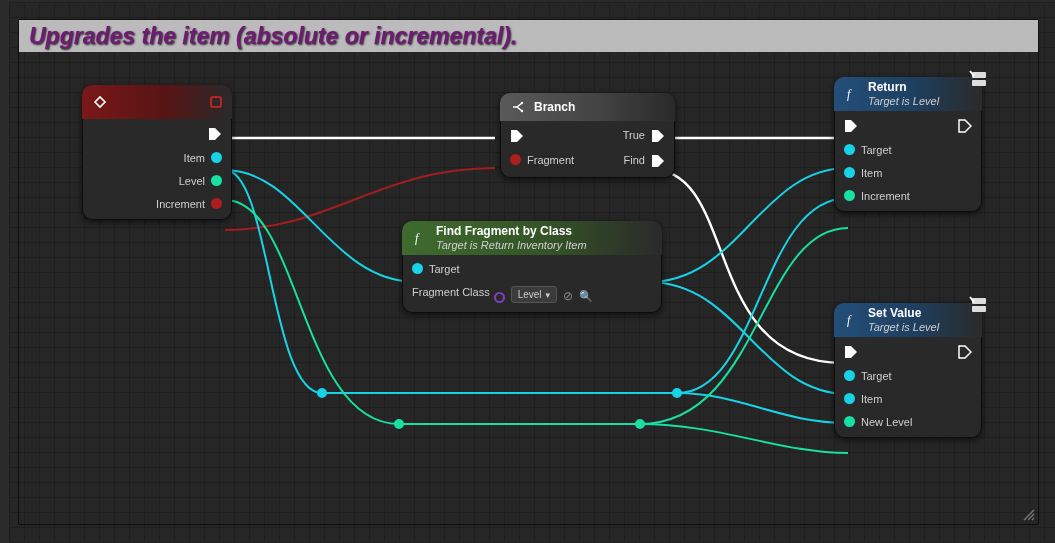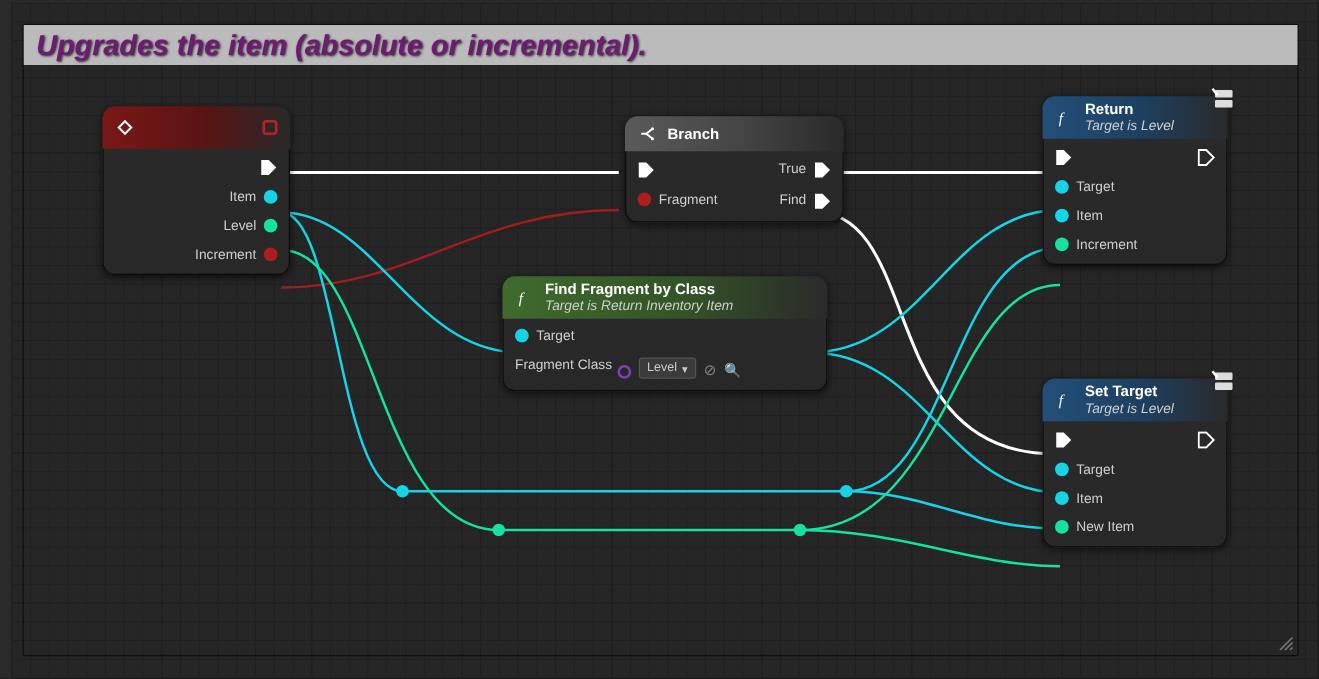--- a/index.html
+++ b/index.html
@@ -258,42 +258,42 @@
           <path d="M2 2 L6 7" stroke="#fff" stroke-width="2"></path>
         </svg>
     </div>
     <div class="node-header hdr-blue">
       <span class="hdr-icon">
         <svg viewBox="0 0 16 16">
             <text x="3" y="12" font-size="12" font-style="italic" fill="#fff" font-family="serif">f</text>
           </svg>
       </span>
       <span class="hdr-title">
-        <span class="t">Set Target</span>
+        <span class="t">Set Value</span>
         <span class="s">Target is Level</span>
       </span>
     </div>
     <div class="node-body">
       <div class="col">
         <div class="row">
             <span class="exec"><svg viewBox="0 0 14 14">
                 <path d="M1 1 H7 L13 7 L7 13 H1 Z" fill="#fff"></path>
               </svg></span>
           </div>
         <div class="row">
             <span class="pin pin-cyan full"></span>
             <span class="lbl">Target</span>
           </div>
         <div class="row">
             <span class="pin pin-cyan full"></span>
             <span class="lbl">Item</span>
           </div>
         <div class="row">
             <span class="pin pin-teal full"></span>
-            <span class="lbl">New Item</span>
+            <span class="lbl">New Level</span>
           </div>
       </div>
       <div class="col">
         <div class="row right">
             <span class="exec"><svg viewBox="0 0 14 14">
                 <path d="M1 1 H7 L13 7 L7 13 H1 Z" fill="none" stroke="#fff" stroke-width="1.5"></path>
               </svg></span>
           </div>
       </div>
     </div>

